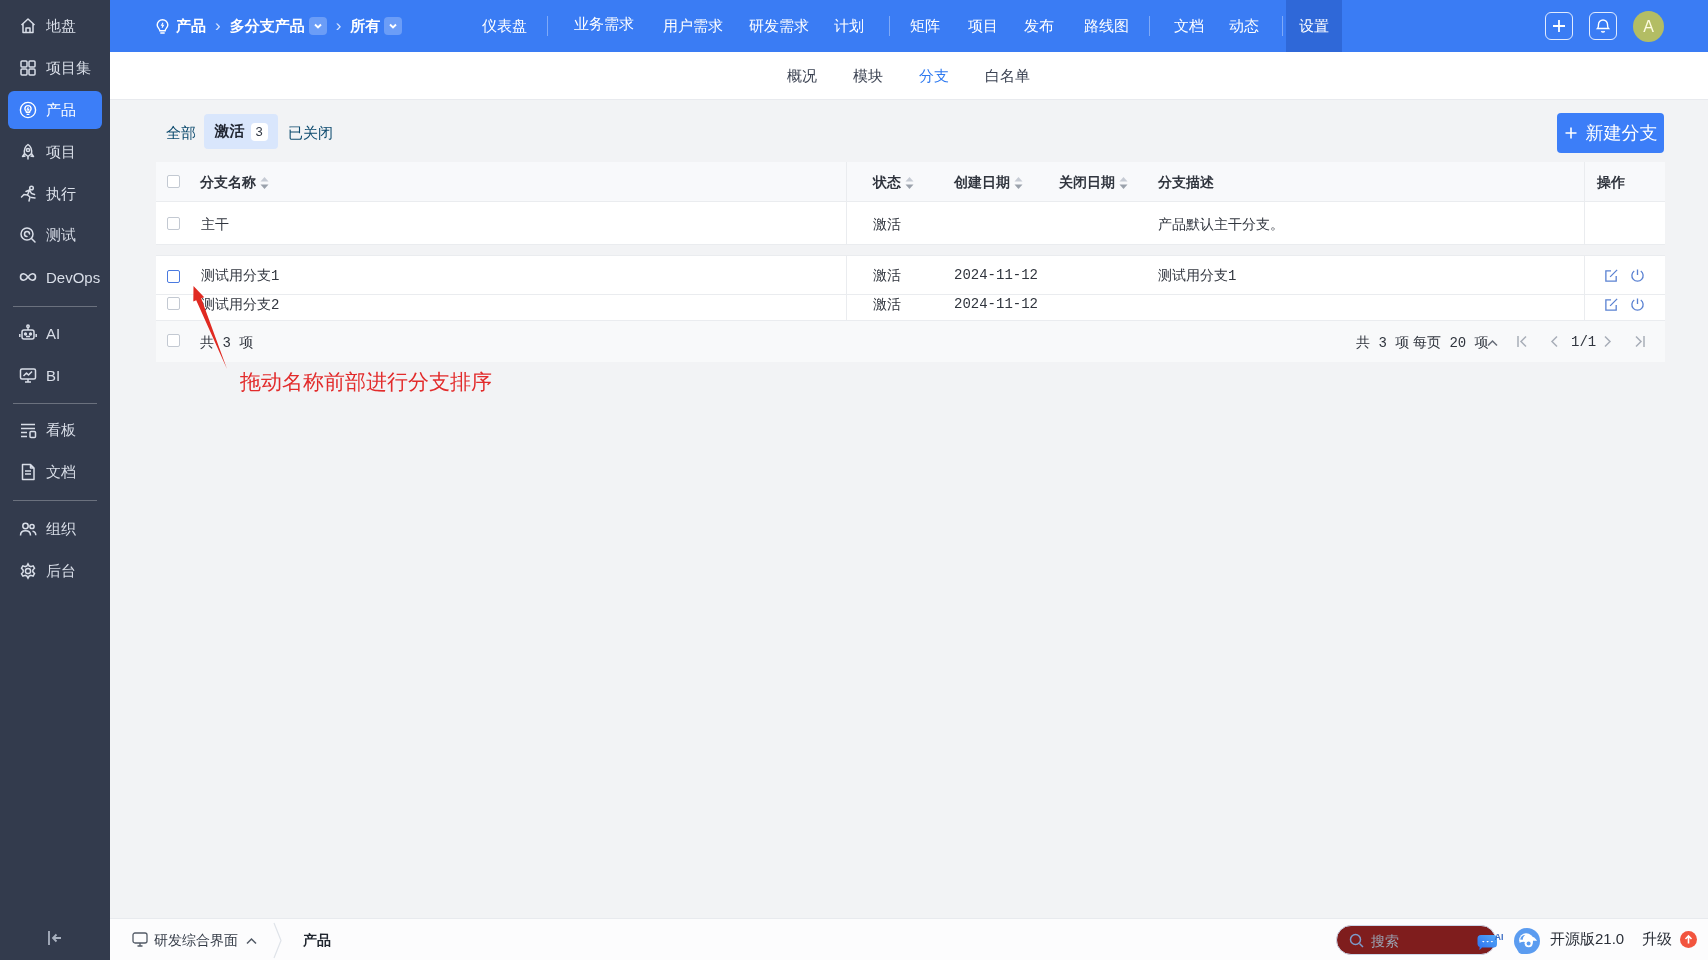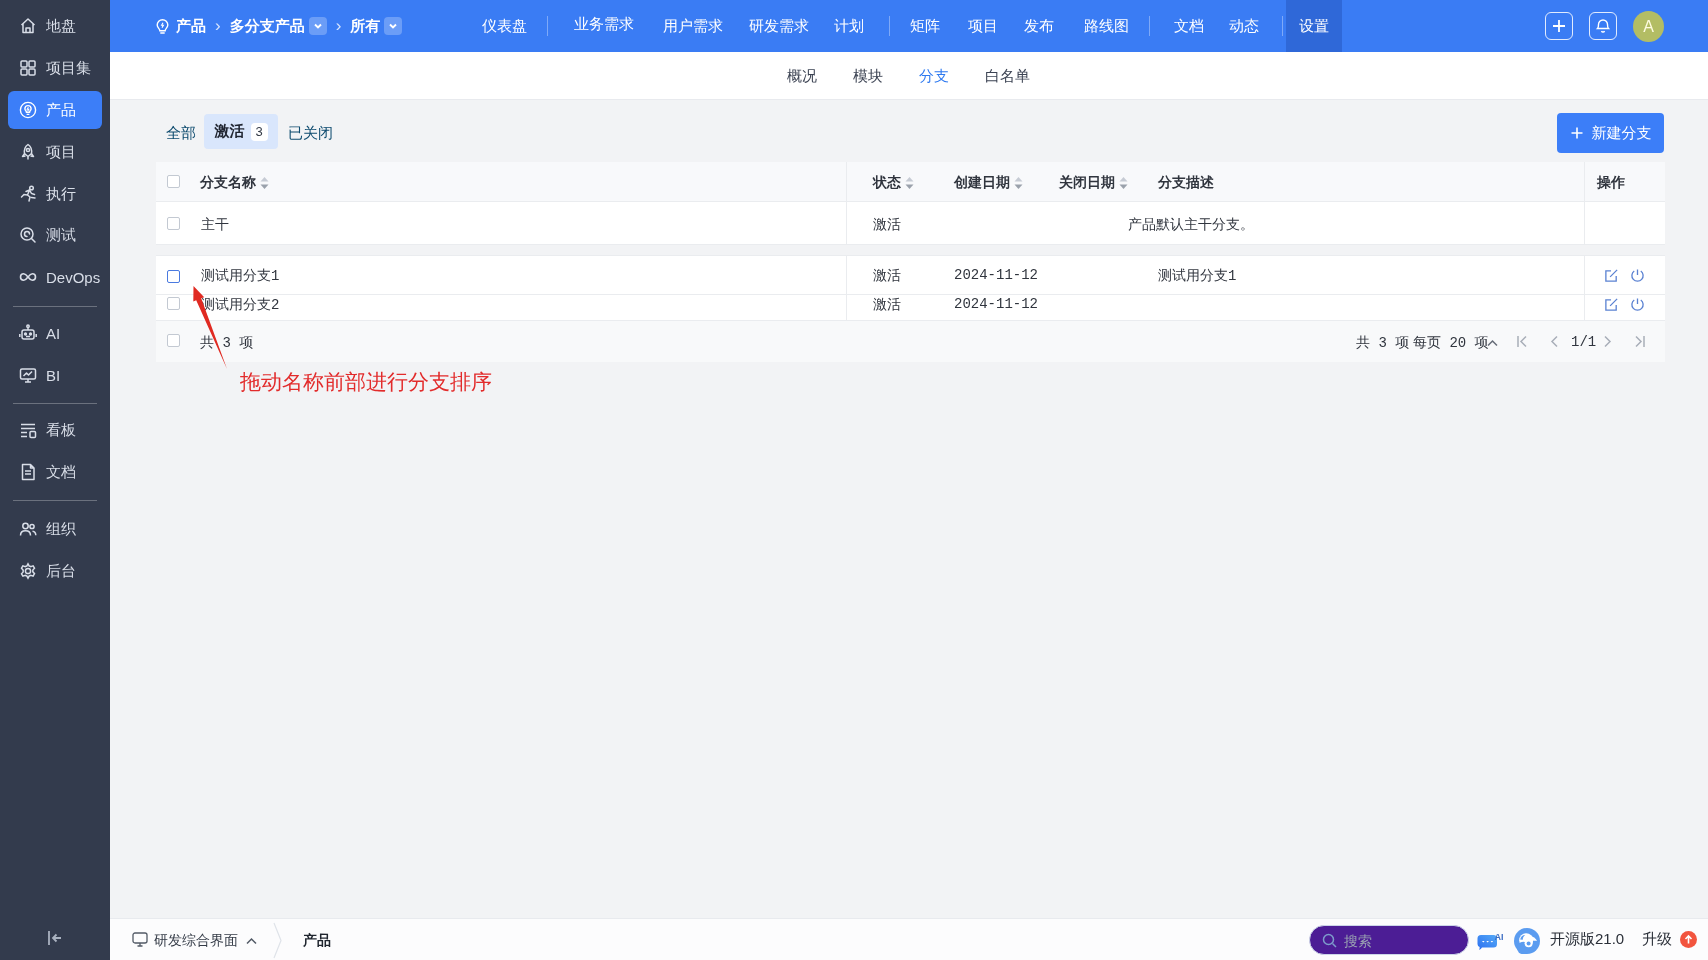--- a/index.html
+++ b/index.html
@@ -32,21 +32,21 @@
 
 
 #content { left:110px; top:100px; width:1598px; height:818px; background:#f2f3f5; }
 
 .tabtext { position:absolute; font-size:15px; color:#0c4a6e; }
 #tab-active { position:absolute; left:94px; top:14px; width:74px; height:35px; background:#d9e6fc; border-radius:4px;
   display:flex; align-items:center; justify-content:center; font-size:15px; color:#1f2430; font-weight:bold; }
 #tab-active .badge { background:#fff; border-radius:4px; font-weight:normal; font-size:13px; color:#333a46;
   width:17px; height:18px; line-height:18px; text-align:center; margin-left:6px; }
 #newbtn { position:absolute; left:1447px; top:13px; width:107px; height:40px; background:#3c7ef8; border-radius:4px;
-  color:#fff; font-size:15px; display:flex; align-items:center; justify-content:center; }
+  color:#fff; font-size:18px; display:flex; align-items:center; justify-content:center; }
 
 
 #table { position:absolute; left:46px; top:62px; width:1509px; background:#fff;font-family:Liberation Mono, monospace; }
 .trow { position:relative; width:100%; border-bottom:1px solid #eaecef; }
 .cell { position:absolute; font-size:14px; color:#30353e; white-space:nowrap; }
 .cb { position:absolute; width:13px; height:13px; border:1.5px solid #c3c9d2; border-radius:2px; background:#fff; left:11px; }
 .vline1 { position:absolute; left:690px; top:0; bottom:0; width:1px; background:#eaecef; }
 .vline2 { position:absolute; left:1428px; top:0; bottom:0; width:1px; background:#eaecef; }
 .sorticon { display:inline-block; vertical-align:middle; margin-left:4px; }
 .aicon { position:absolute; width:15px; height:15px; }
@@ -255,21 +255,21 @@
       <span class="cell" style="left:1002px; top:12px; font-weight:bold;">分支描述</span>
       <span class="cell" style="left:1441px; top:12px; font-weight:bold;">操作</span>
     </div>
 
     <div class="trow" style="height:43px;">
       <div class="vline1"></div>
         <div class="vline2"></div>
       <span class="cb" style="top:15px;"></span>
       <span class="cell" style="left:45px; top:14px;">主干</span>
       <span class="cell" style="left:717px; top:14px;">激活</span>
-      <span class="cell" style="left:972px; top:14px;">产品默认主干分支。</span>
+      <span class="cell" style="left:1002px; top:14px;">产品默认主干分支。</span>
     </div>
 
     <div class="trow" style="height:11px; background:#f2f3f5; border-bottom:1px solid #eaecef;"></div>
 
     <div class="trow" style="height:39px;">
       <div class="vline1"></div>
         <div class="vline2"></div>
       <span class="cb" style="top:14px; border-color:#4a7ae0;"></span>
       <span class="cell" style="left:45px; top:11px;">测试用分支1</span>
       <span class="cell" style="left:717px; top:11px;">激活</span>
@@ -335,21 +335,21 @@
     </svg>
   <span class="abs" style="left:44px; top:13px; font-size:14px; color:#333a46;">研发综合界面</span>
   <svg class="abs" style="left:136px; top:18px;" width="11" height="8" viewBox="0 0 11 8" fill="none" stroke="#525a66" stroke-width="1.5">
       <path d="M1 6.5 L5.5 2 L10 6.5"></path>
     </svg>
   <svg class="abs" style="left:163px; top:3px;" width="10" height="37" viewBox="0 0 10 37" fill="none">
       <path d="M1 1 L8 18.5 L1 36" stroke="#dfe3e9" stroke-width="1.2"></path>
     </svg>
   <span class="abs" style="left:193px; top:13px; font-size:14px; color:#1f252e; font-weight:bold;">产品</span>
 
-  <div class="abs" style="left:1199px; top:6px; width:160px; height:30px; border:1px solid #ccd6e8; border-radius:15px; background:#4c1d95;">
+  <div class="abs" style="left:1226px; top:6px; width:160px; height:30px; border:1px solid #ccd6e8; border-radius:15px; background:#7f1d1d;">
     <svg class="abs" style="left:12px; top:7px;" width="15" height="15" viewBox="0 0 15 15" fill="none" stroke="#7d9ccb" stroke-width="1.5">
         <circle cx="6.5" cy="6.5" r="5"></circle>
         <path d="M10.5 10.5 L14 14"></path>
       </svg>
     <span class="abs" style="left:34px; top:7px; font-size:14px; color:#9aa3b2;">搜索</span>
   </div>
   <svg class="abs" style="left:1367px; top:13px;" width="27" height="21" viewBox="0 0 27 21">
     <defs>
         <linearGradient id="aig" x1="0" y1="1" x2="1" y2="0">
           <stop offset="0" stop-color="#2b6ef0"></stop>

